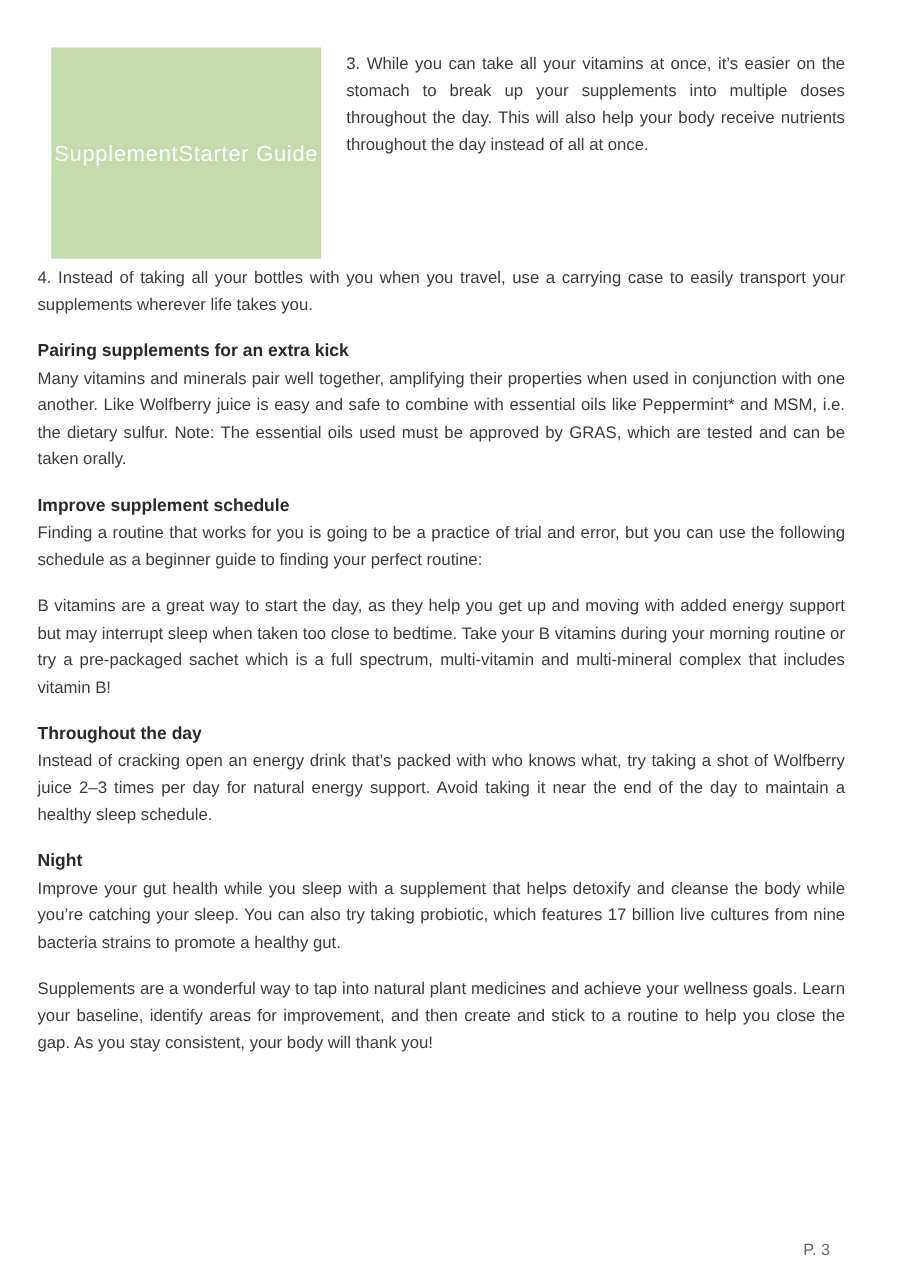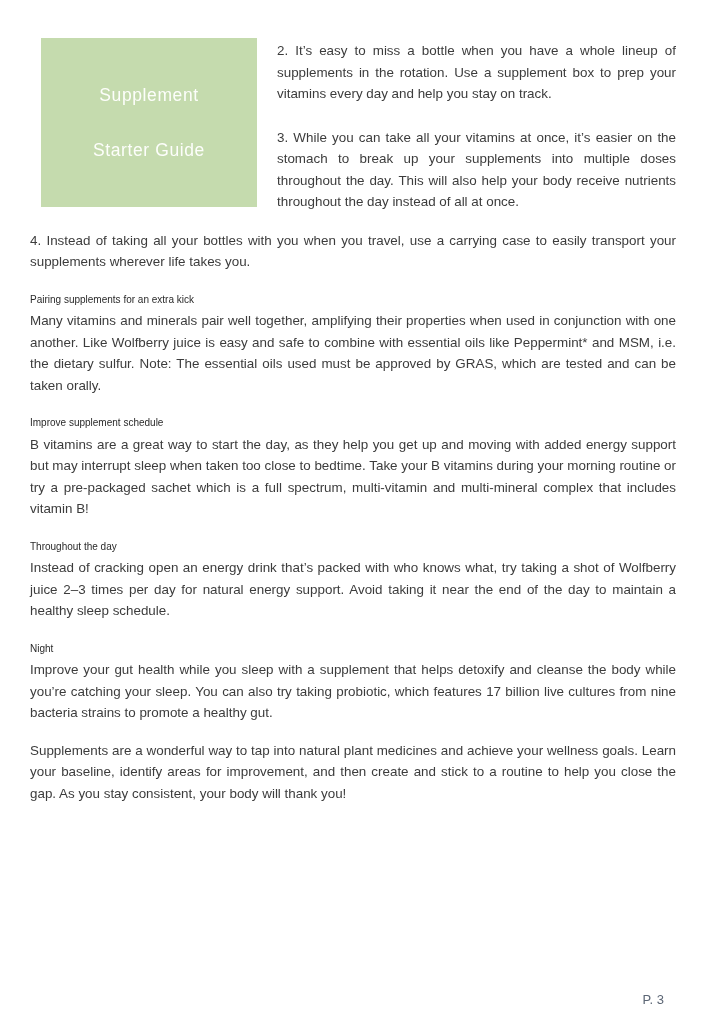--- a/index.html
+++ b/index.html
@@ -17,21 +17,21 @@
   .header-row {
     display: flex;
     margin: 38px 47px 4px 41px;
   }
   .cover-box {
     flex: none;
     width: 216px;
     height: 169px;
     background: #c5dbae;
     display: flex;
-    flex-direction: column;
+    flex-direction: row;
     align-items: center;
     justify-content: center;
     row-gap: 33px;
     box-sizing: border-box;
   }
   .cover-line {
     color: #fdfefb;
     font-size: 17.5px;
     letter-spacing: 0.6px;
     font-weight: 400;
@@ -45,23 +45,23 @@
   }
   .header-text p { margin: 0 0 22px 0; }
   .header-text p:last-child { margin-bottom: 13px; }
   .content {
     padding: 0 47px 0 30px;
     text-align: justify;
   }
   .content p { margin: 0 0 16px 0; }
   .content h3 {
     margin: 0;
-    font-size: 10px;
+    font-size: 14px;
     line-height: 21.5px;
-    font-weight: normal;
+    font-weight: bold;
     color: #2a2a2a;
     text-align: left;
   }
   .footer {
     position: absolute;
     top: 992px;
     right: 59px;
     color: #5c6675;
     font-size: 13px;
     line-height: 15px;
@@ -71,32 +71,32 @@
 <body>
 
 <div class="page">
 
   <div class="header-row">
     <div class="cover-box">
       <div class="cover-line">Supplement</div>
       <div class="cover-line">Starter Guide</div>
     </div>
     <div class="header-text">
-      <p>2. It’s easy to miss a bottle when you have a whole lineup of supplements in the rotation. Use a supplement box to prep your vitamins every day and help you stay on track.</p>
       <p>3. While you can take all your vitamins at once, it’s easier on the stomach to break up your supplements into multiple doses throughout the day. This will also help your body receive nutrients throughout the day instead of all at once.</p>
     </div>
   </div>
 
   <div class="content">
     <p>4. Instead of taking all your bottles with you when you travel, use a carrying case to easily transport your supplements wherever life takes you.</p>
 
     <h3>Pairing supplements for an extra kick</h3>
     <p>Many vitamins and minerals pair well together, amplifying their properties when used in conjunction with one another. Like Wolfberry juice is easy and safe to combine with essential oils like Peppermint* and MSM, i.e. the dietary sulfur. Note: The essential oils used must be approved by GRAS, which are tested and can be taken orally.</p>
 
     <h3>Improve supplement schedule</h3>
+    <p>Finding a routine that works for you is going to be a practice of trial and error, but you can use the following schedule as a beginner guide to finding your perfect routine:</p>
 
     <p>B vitamins are a great way to start the day, as they help you get up and moving with added energy support but may interrupt sleep when taken too close to bedtime. Take your B vitamins during your morning routine or try a pre-packaged sachet which is a full spectrum, multi-vitamin and multi-mineral complex that includes vitamin B!</p>
 
     <h3>Throughout the day</h3>
     <p>Instead of cracking open an energy drink that’s packed with who knows what, try taking a shot of Wolfberry juice 2–3 times per day for natural energy support. Avoid taking it near the end of the day to maintain a healthy sleep schedule.</p>
 
     <h3>Night</h3>
     <p>Improve your gut health while you sleep with a supplement that helps detoxify and cleanse the body while you’re catching your sleep. You can also try taking probiotic, which features 17 billion live cultures from nine bacteria strains to promote a healthy gut.</p>
 
     <p>Supplements are a wonderful way to tap into natural plant medicines and achieve your wellness goals. Learn your baseline, identify areas for improvement, and then create and stick to a routine to help you close the gap. As you stay consistent, your body will thank you!</p>

